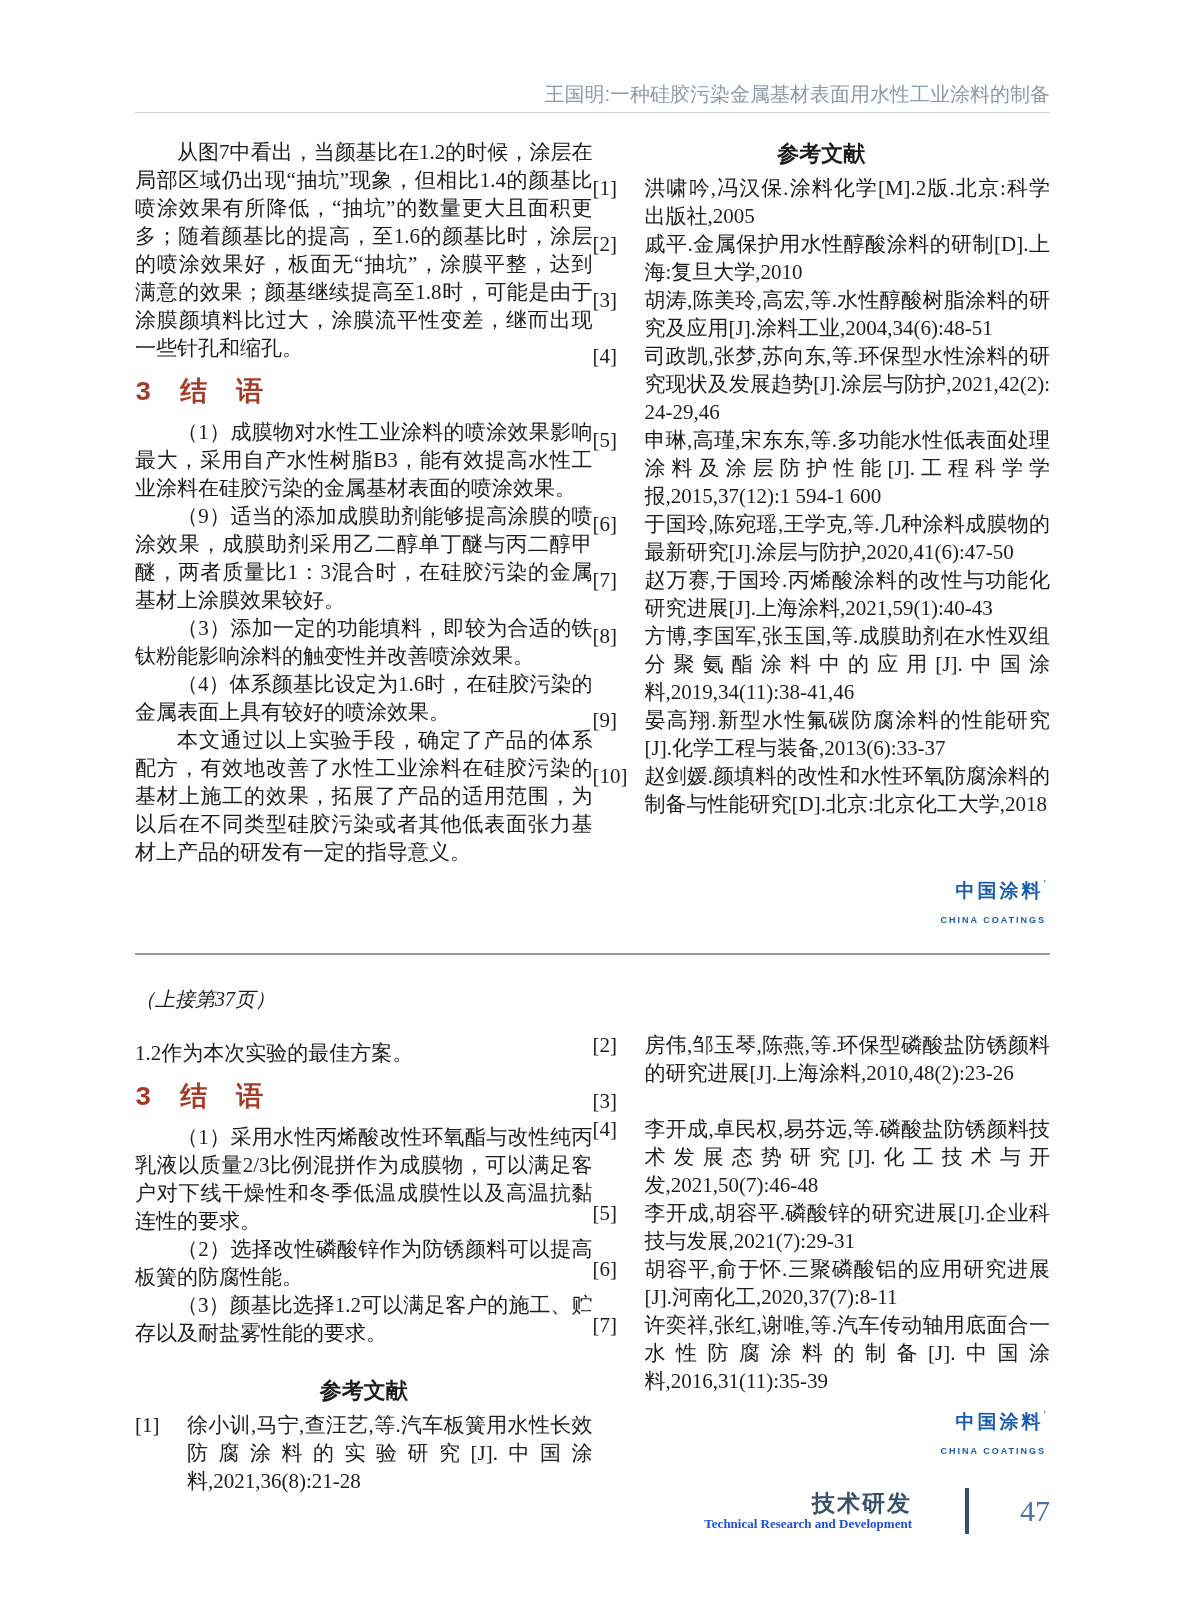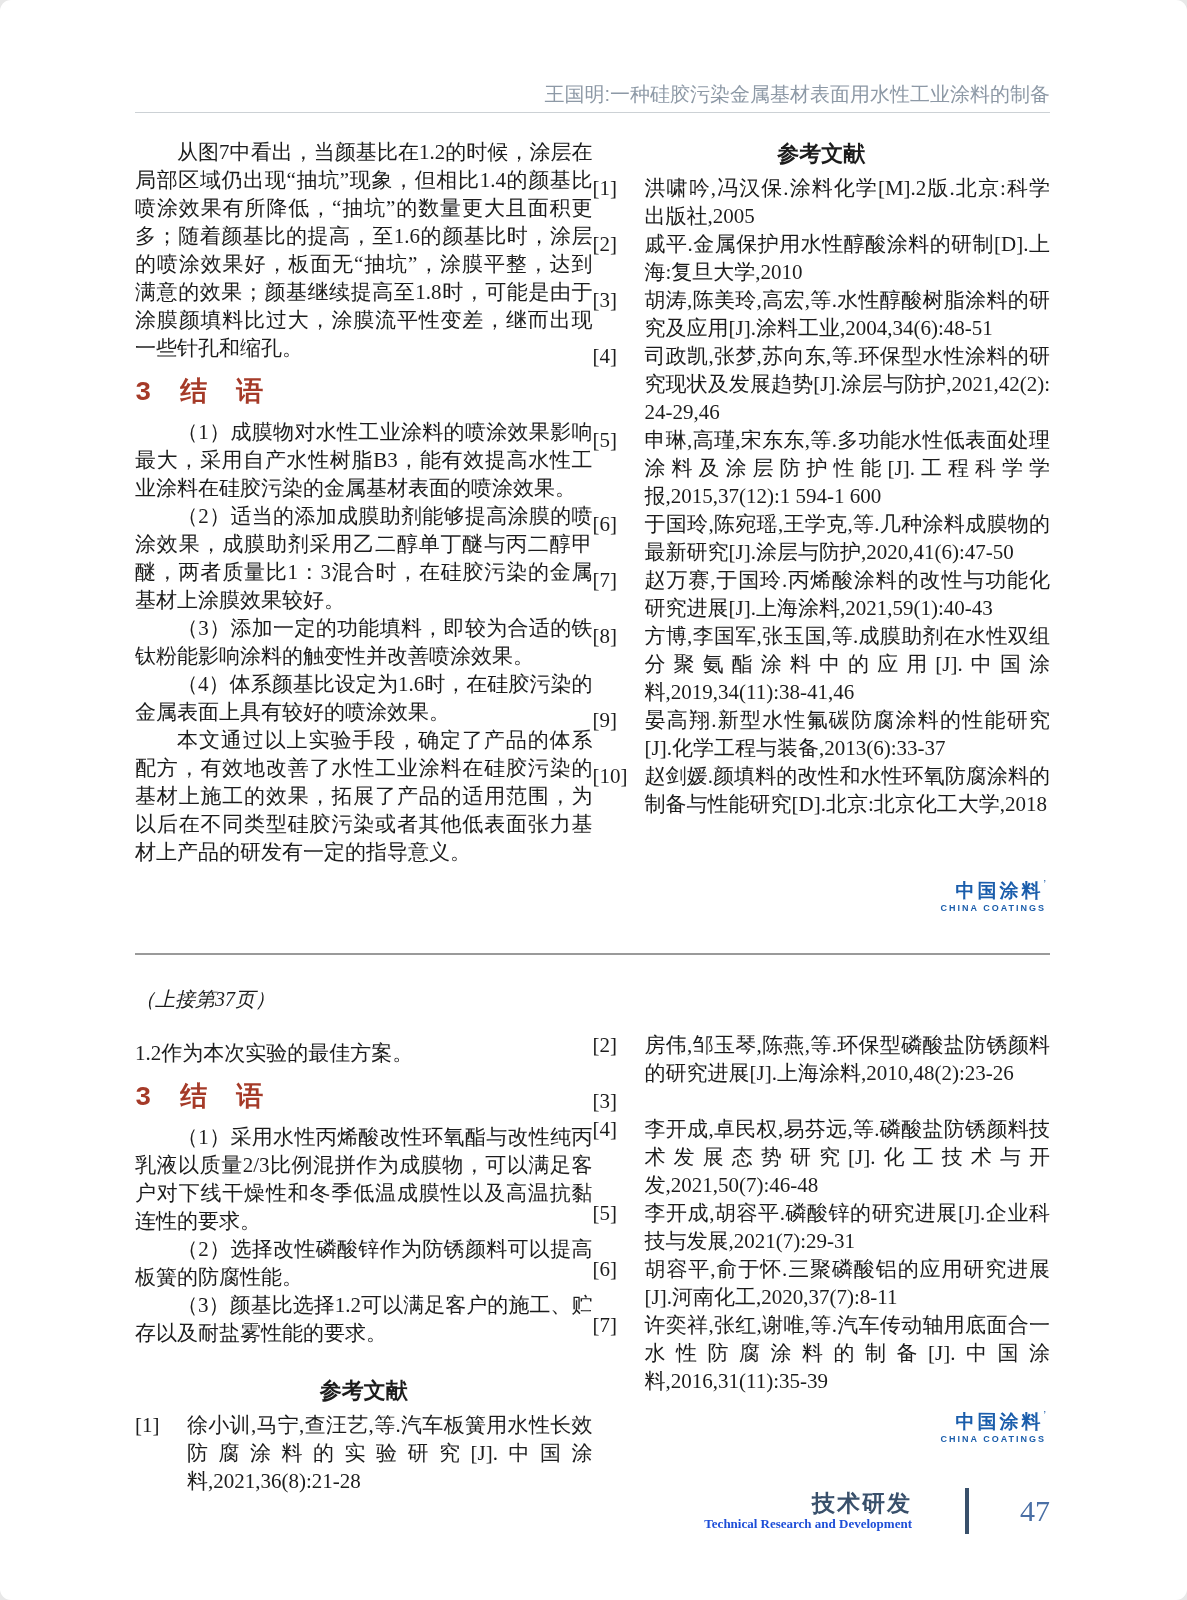--- a/index.html
+++ b/index.html
@@ -4,21 +4,20 @@
 <style>
   html,body{margin:0;padding:0;background:#e8e8e8;}
   .page{
     position:relative;
     width:1187px;height:1600px;
     margin:0 auto;
     background:#ffffff;
     font-family:"Liberation Serif","DejaVu Serif",serif;
     font-size:21px;line-height:28px;color:#1c1c1c;
     overflow:hidden;
-    border-radius:11px;
   }
   
   .hdr-title{
     position:absolute;top:82px;left:135px;right:137px;
     text-align:right;color:#8d99a6;font-size:20px;line-height:24px;
     font-family:"Liberation Sans","DejaVu Sans",sans-serif;
   }
   .hdr-rule{
     position:absolute;top:112px;left:135px;right:137px;
     height:1px;background:#ccd1d5;
@@ -47,21 +46,21 @@
   .ref-num{flex:0 0 52px;}
   .ref-text{flex:1;text-align:justify;}
   
   .logo{
     text-align:right;
     font-family:"Liberation Sans","DejaVu Sans",sans-serif;
     color:#1a5dab;line-height:1.1;
   }
   .logo .cn{font-size:19px;font-weight:bold;letter-spacing:3px;padding-left:44px;}
   .logo .mark{font-size:11px;vertical-align:top;letter-spacing:0;}
-  .logo .en{font-size:9px;font-weight:bold;letter-spacing:2px;margin-top:2px;}
+  .logo .en{font-size:9px;font-weight:bold;letter-spacing:2px;margin-top:14px;}
   .logo.top-logo{margin-top:60px;margin-right:4px;}
   .logo.bottom-logo{margin-top:14px;margin-right:4px;}
   
   .mid-rule{
     position:absolute;top:953px;left:135px;right:137px;
     height:2px;background:#9a9a9a;
   }
   .continuation{
     margin:0 0 26px 0;font-style:italic;font-size:20px;text-indent:0;
   }
@@ -92,21 +91,21 @@
 <div class="page">
 
   <div class="hdr-title">王国明:一种硅胶污染金属基材表面用水性工业涂料的制备</div>
   <div class="hdr-rule"></div>
 
   <div class="cols top">
     <div class="col">
       <p class="para">从图7中看出，当颜基比在1.2的时候，涂层在局部区域仍出现“抽坑”现象，但相比1.4的颜基比喷涂效果有所降低，“抽坑”的数量更大且面积更多；随着颜基比的提高，至1.6的颜基比时，涂层的喷涂效果好，板面无“抽坑”，涂膜平整，达到满意的效果；颜基继续提高至1.8时，可能是由于涂膜颜填料比过大，涂膜流平性变差，继而出现一些针孔和缩孔。</p>
       <h2 class="sec-heading">3　结　语</h2>
       <p class="para">（1）成膜物对水性工业涂料的喷涂效果影响最大，采用自产水性树脂B3，能有效提高水性工业涂料在硅胶污染的金属基材表面的喷涂效果。</p>
-      <p class="para">（2）适当的添加成膜助剂能够提高涂膜的喷涂效果，成膜助剂采用乙二醇单丁醚与丙二醇甲醚，两者质量比1：3混合时，在硅胶污染的金属基材上涂膜效果较好。</p>
+      <p class="para">（9）适当的添加成膜助剂能够提高涂膜的喷涂效果，成膜助剂采用乙二醇单丁醚与丙二醇甲醚，两者质量比1：3混合时，在硅胶污染的金属基材上涂膜效果较好。</p>
       <p class="para">（3）添加一定的功能填料，即较为合适的铁钛粉能影响涂料的触变性并改善喷涂效果。</p>
       <p class="para">（4）体系颜基比设定为1.6时，在硅胶污染的金属表面上具有较好的喷涂效果。</p>
       <p class="para">本文通过以上实验手段，确定了产品的体系配方，有效地改善了水性工业涂料在硅胶污染的基材上施工的效果，拓展了产品的适用范围，为以后在不同类型硅胶污染或者其他低表面张力基材上产品的研发有一定的指导意义。</p>
     </div>
     <div class="col">
       <h3 class="ref-heading">参考文献</h3>
       <ul class="ref-list">
         <li class="ref-item">
             <span class="ref-num">[1]</span>
             <span class="ref-text">洪啸吟,冯汉保.涂料化学[M].2版.北京:科学出版社,2005</span>

